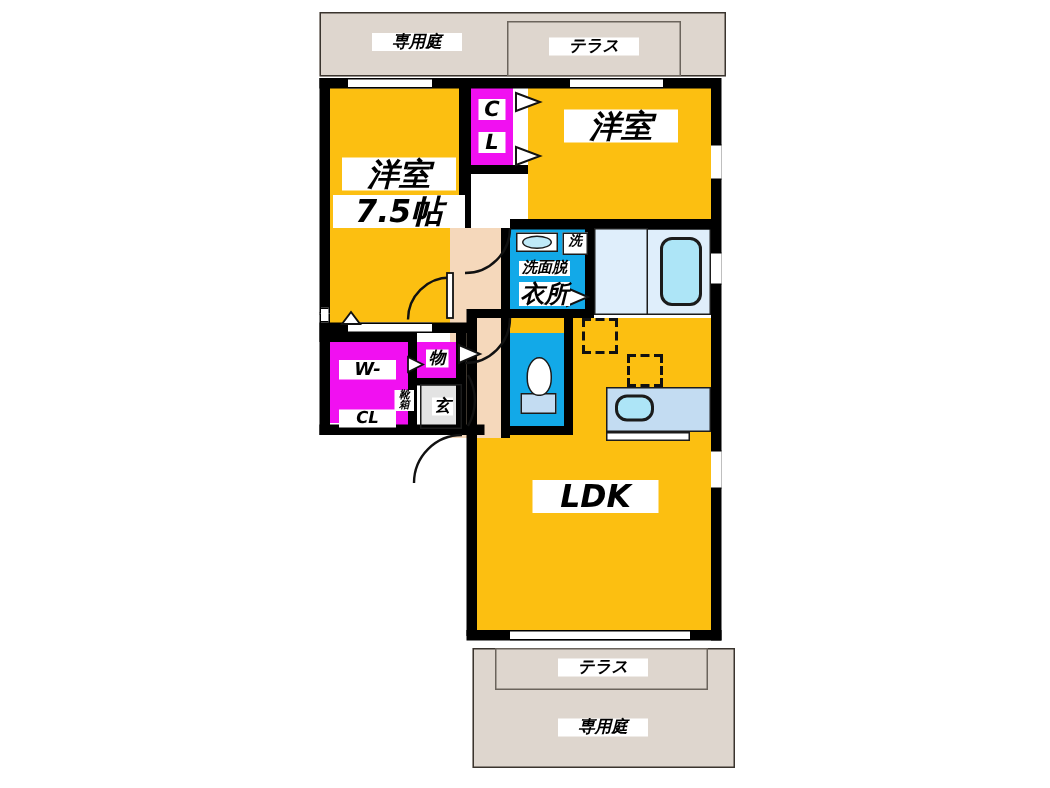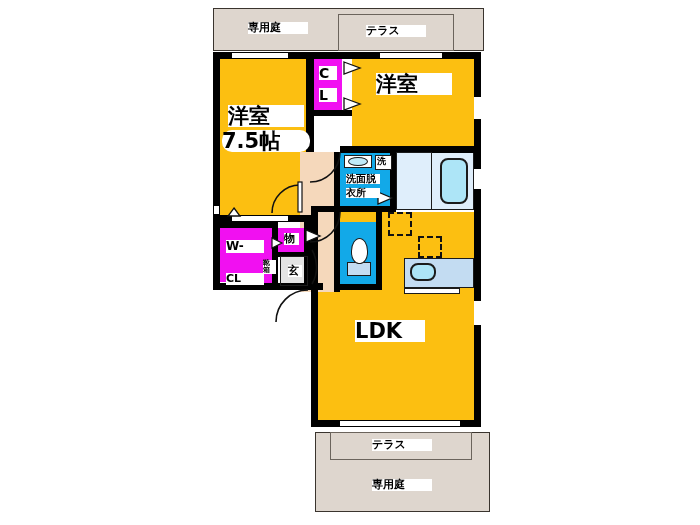--- a/index.html
+++ b/index.html
@@ -11,21 +11,21 @@
   .outdoor-inner{background:#ded6ce;border:1px solid #6b645c;}
   
   .rm-yellow{background:#fcbf11;}
   .rm-magenta{background:#f110f1;}
   .rm-blue{background:#12a9e8;}
   .rm-hall{background:#f5d8bb;}
   .rm-white{background:#ffffff;}
   .rm-grey{background:#e3e3e3;}
   .wall{background:#000000;}
   .window{background:#ffffff;border-top:1px solid #000;border-bottom:1px solid #000;}
-  .label{position:absolute;background:#ffffff;color:#000;line-height:1.05;white-space:nowrap;}
+  .label{position:absolute;background:#ffffff;color:#000;text-align:center;line-height:1.05;white-space:nowrap;font-style:italic;}
   .lbl-room{font-size:21px;font-weight:700;letter-spacing:0px;}
   .lbl-sm{font-size:11px;font-weight:700;}
   .lbl-xs{font-size:8px;font-weight:700;line-height:1.0;}
   .lbl-out{font-size:11px;font-weight:700;background:#ffffff;}
   .lbl-cl{font-size:13px;font-weight:700;line-height:1.0;}
   .fixture{position:absolute;box-sizing:border-box;}
   .fx-tub{background:#ade5f7;border:2px solid #1b1b1b;border-radius:8px;}
   .fx-pale{background:#dfeefb;border:1.5px solid #1b1b1b;}
   .fx-pale2{background:#c3dcf2;border:1.5px solid #1b1b1b;}
   .fx-sink{background:#bfeaf8;border:1.5px solid #1b1b1b;border-radius:50%/50%;}
@@ -144,35 +144,35 @@
     <polygon points="378,192 392,198 378,204" fill="#fff" stroke="#111" stroke-width="1.3"></polygon>
 
     <polygon points="306,230 320,236 306,242" fill="#fff" stroke="#111" stroke-width="1.3"></polygon>
 
     <polygon points="234,208 240,216 228,216" fill="#fff" stroke="#111" stroke-width="1.3"></polygon>
 
     <polygon points="272,238 282,243 272,248" fill="#fff" stroke="#111" stroke-width="1.2"></polygon>
   </svg>
 
   <div class="label lbl-room" style="left:228px;top:105px;width:76px;">洋室</div>
-  <div class="label lbl-room" style="left:222px;top:130px;width:88px;border-radius:10px;">7.5帖</div>
+  <div class="label lbl-room" style="left:222px;top:130px;width:88px;">7.5帖</div>
 
   <div class="label lbl-room" style="left:376px;top:73px;width:76px;">洋室</div>
 
-  <div class="label lbl-room" style="left:355px;top:320px;width:70px;">LDK</div>
+  <div class="label lbl-room" style="left:355px;top:320px;width:84px;">LDK</div>
 
   <div class="label lbl-cl" style="left:319px;top:66px;width:18px;font-size:14px;">
     C
   </div>
   <div class="label lbl-cl" style="left:319px;top:88px;width:18px;font-size:14px;">L</div>
 
   <div class="label lbl-sm" style="left:226px;top:240px;width:38px;font-size:12px;">W-</div>
   <div class="label lbl-sm" style="left:226px;top:273px;width:38px;font-size:11px;">CL</div>
 
   <div class="label lbl-sm" style="left:284px;top:233px;width:15px;font-size:11px;">物</div>
 
   <div class="label lbl-xs" style="left:346px;top:174px;width:34px;font-size:10px;">洗面脱</div>
-  <div class="label lbl-xs" style="left:346px;top:188px;width:34px;font-size:10px;">衣所</div>
+  <div class="label lbl-xs" style="left:346px;top:188px;width:34px;font-size:16px;">衣所</div>
 
   <div class="label lbl-sm" style="left:288px;top:265px;width:14px;font-size:11px;">玄</div>
   <div class="label lbl-xs" style="left:263px;top:260px;width:13px;font-size:7px;line-height:1.0;">靴<br>箱</div>
 
 </div>
 
 </body></html>

